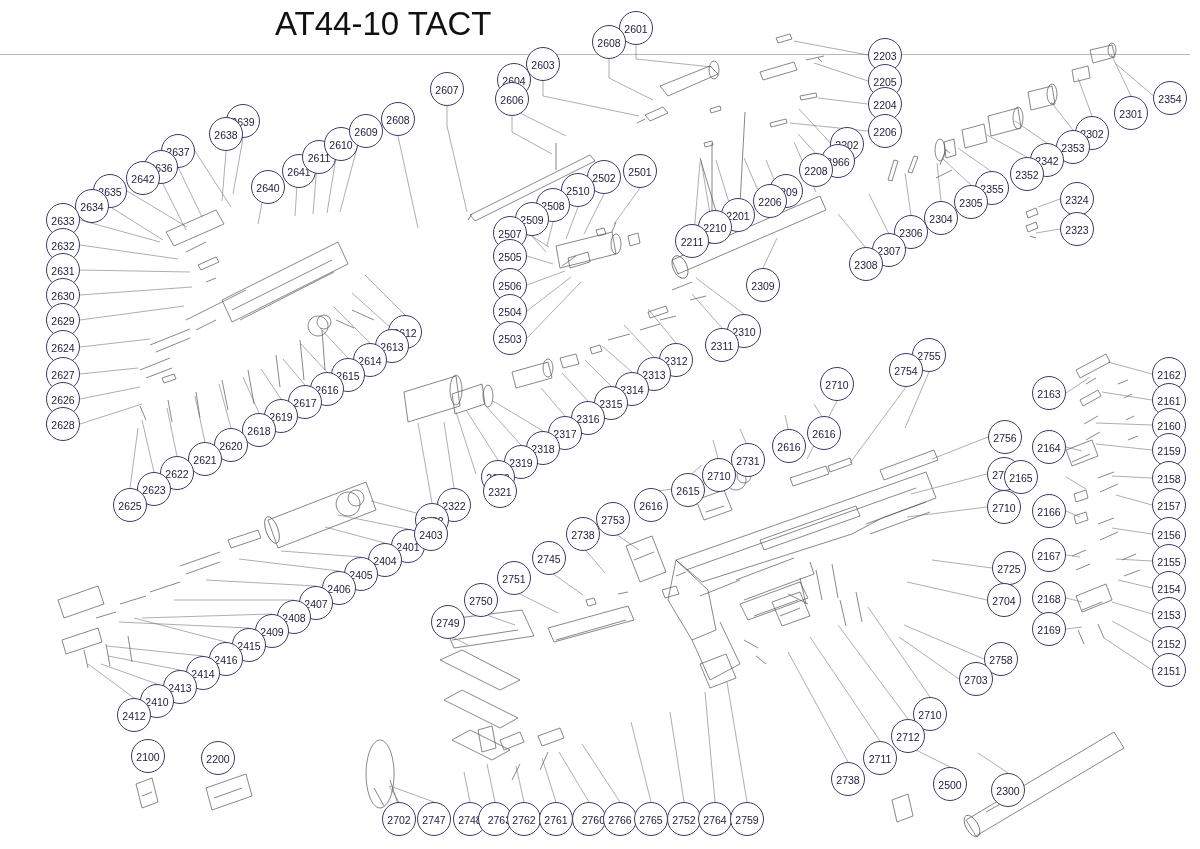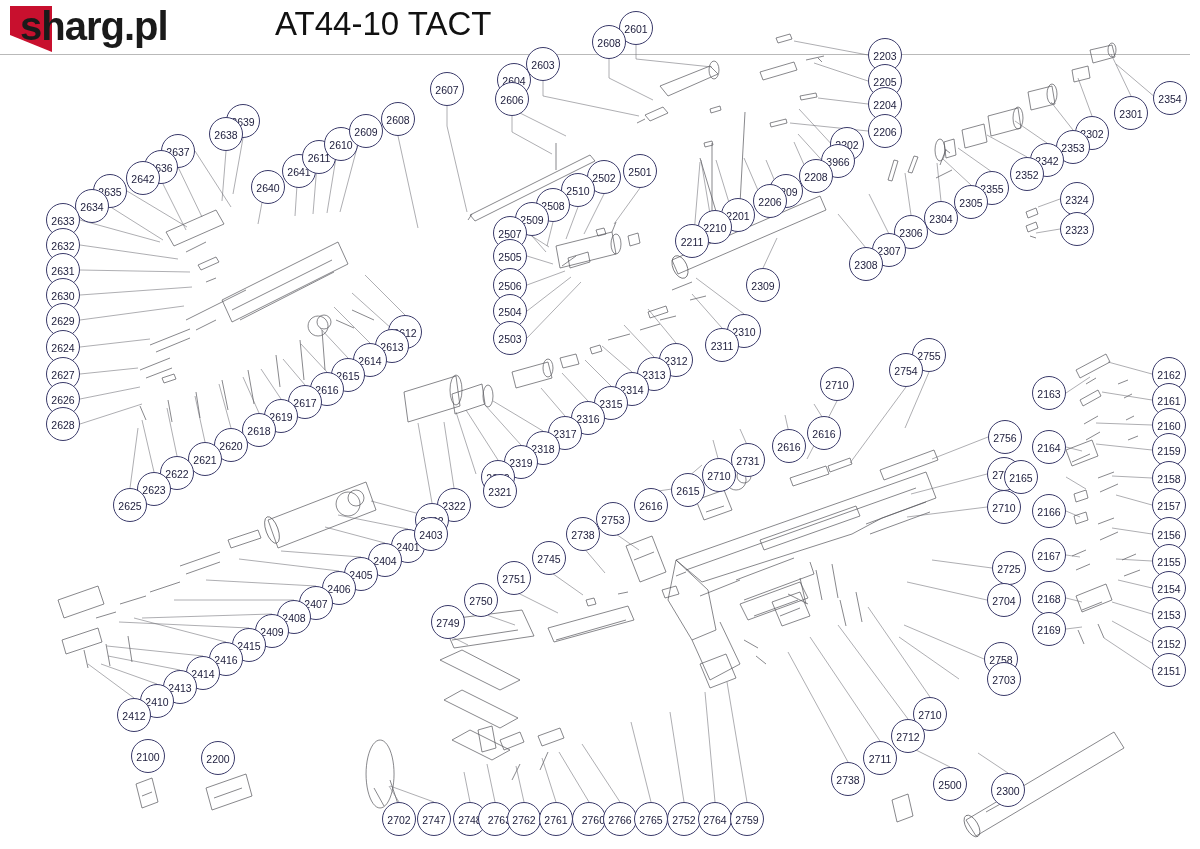--- a/index.html
+++ b/index.html
@@ -59,24 +59,20 @@
     font-family:"Liberation Sans", sans-serif;
     box-sizing:border-box;
     user-select:none;
   }
 </style>
 </head>
 <body>
 
 <div id="sheet">
 
-  <div class="logo">
-    <div class="logo-mark"></div>
-    <div class="logo-text">sharg.pl</div>
-  </div>
   <div class="logo-rule"></div>
   <div class="title">AT44-10 TACT</div>
 
   <div id="diagram">
     <svg width="1200" height="849" viewBox="0 0 1200 849">
       <g fill="none" stroke="#55555a" stroke-width="0.7">
 
         <path d="M660 86 l50 -20 l8 8 l-50 22 z"></path>
         <ellipse cx="714" cy="70" rx="5" ry="9"></ellipse>
         <path d="M645 115 l18 -8 l5 6 l-18 8 z"></path>
@@ -429,21 +425,21 @@
       <div class="callout" style="left: 514px; top: 80px;">2604</div>
       <div class="callout" style="left: 512px; top: 99px;">2606</div>
       <div class="callout" style="left: 447px; top: 89px;">2607</div>
       <div class="callout" style="left: 885px; top: 55px;">2203</div>
       <div class="callout" style="left: 885px; top: 81px;">2205</div>
       <div class="callout" style="left: 885px; top: 104px;">2204</div>
       <div class="callout" style="left: 885px; top: 131px;">2206</div>
       <div class="callout" style="left: 847px; top: 144px;">2202</div>
       <div class="callout" style="left: 838px; top: 161px;">3966</div>
       <div class="callout" style="left: 786px; top: 191px;">2209</div>
-      <div class="callout" style="left: 816px; top: 176px;">2208</div>
+      <div class="callout" style="left: 816px; top: 170px;">2208</div>
       <div class="callout" style="left: 770px; top: 201px;">2206</div>
       <div class="callout" style="left: 738px; top: 215px;">2201</div>
       <div class="callout" style="left: 715px; top: 227px;">2210</div>
       <div class="callout" style="left: 692px; top: 241px;">2211</div>
       <div class="callout" style="left: 1131px; top: 113px;">2301</div>
       <div class="callout" style="left: 1170px; top: 98px;">2354</div>
       <div class="callout" style="left: 1092px; top: 133px;">2302</div>
       <div class="callout" style="left: 1073px; top: 147px;">2353</div>
       <div class="callout" style="left: 1047px; top: 160px;">2342</div>
       <div class="callout" style="left: 1027px; top: 174px;">2352</div>
@@ -543,21 +539,21 @@
       <div class="callout" style="left: 651px; top: 505px;">2616</div>
       <div class="callout" style="left: 613px; top: 519px;">2753</div>
       <div class="callout" style="left: 583px; top: 534px;">2738</div>
       <div class="callout" style="left: 549px; top: 558px;">2745</div>
       <div class="callout" style="left: 514px; top: 578px;">2751</div>
       <div class="callout" style="left: 481px; top: 600px;">2750</div>
       <div class="callout" style="left: 448px; top: 622px;">2749</div>
       <div class="callout" style="left: 1009px; top: 568px;">2725</div>
       <div class="callout" style="left: 1004px; top: 600px;">2704</div>
       <div class="callout" style="left: 1001px; top: 659px;">2758</div>
-      <div class="callout" style="left: 1004px; top: 679px;">2703</div>
+      <div class="callout" style="left: 976px; top: 679px;">2703</div>
       <div class="callout" style="left: 930px; top: 714px;">2710</div>
       <div class="callout" style="left: 908px; top: 736px;">2712</div>
       <div class="callout" style="left: 880px; top: 758px;">2711</div>
       <div class="callout" style="left: 848px; top: 779px;">2738</div>
       <div class="callout" style="left: 950px; top: 784px;">2500</div>
       <div class="callout" style="left: 1008px; top: 790px;">2300</div>
       <div class="callout" style="left: 1169px; top: 374px;">2162</div>
       <div class="callout" style="left: 1169px; top: 400px;">2161</div>
       <div class="callout" style="left: 1169px; top: 425px;">2160</div>
       <div class="callout" style="left: 1169px; top: 450px;">2159</div>

